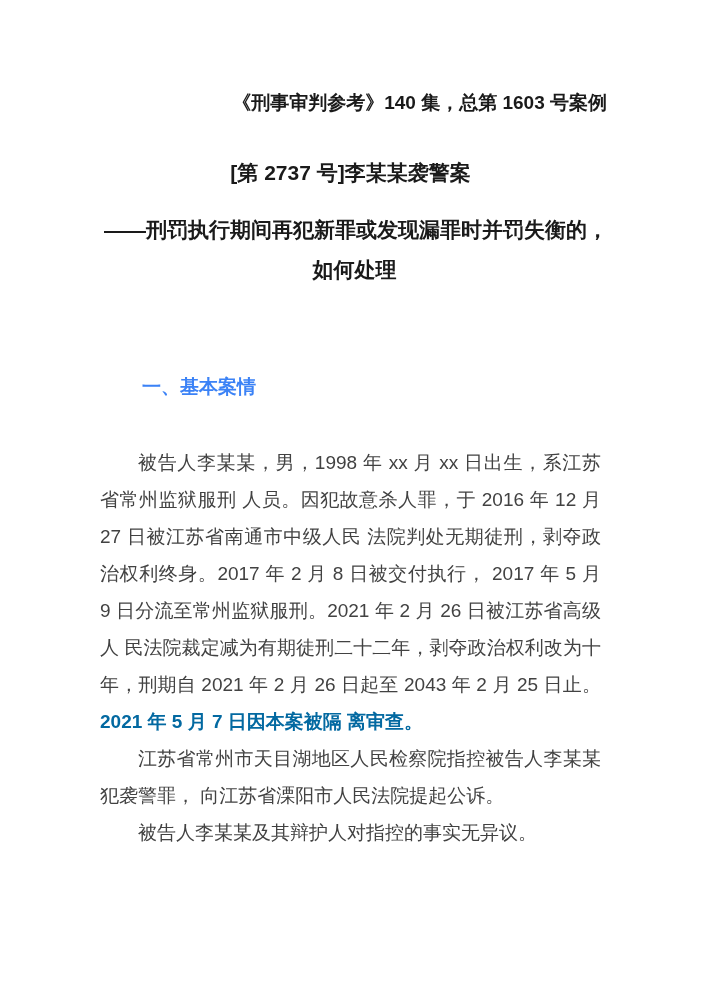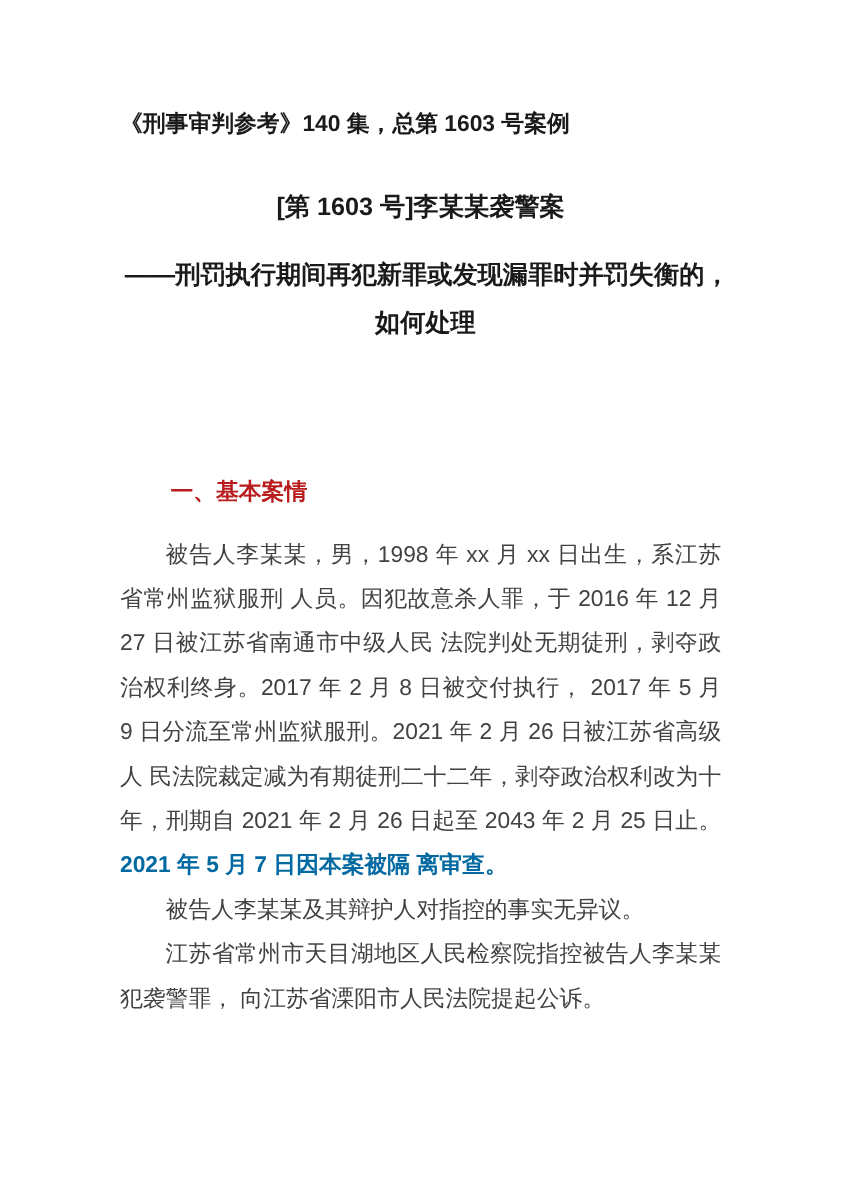--- a/index.html
+++ b/index.html
@@ -17,20 +17,21 @@
   }
   .doc-ref {
     position: absolute;
     left: 100px;
     top: 90px;
     width: 507px;
     font-size: 19px;
     font-weight: bold;
     color: #1a1a1a;
     white-space: nowrap;
+    text-align: right;
   }
   .title {
     position: absolute;
     left: 100px;
     top: 158px;
     width: 501px;
     margin: 0;
     text-align: center;
     font-size: 21px;
     font-weight: bold;
@@ -54,23 +55,22 @@
   }
   .section-heading {
     position: absolute;
     left: 100px;
     top: 374px;
     width: 501px;
     padding-left: 42px;
     box-sizing: border-box;
     font-size: 19px;
     font-weight: bold;
-    color: #b91c1c;
+    color: #3b82f6;
     line-height: 26px;
-    margin-top: 24px;
   }
   .body-text {
     position: absolute;
     left: 100px;
     top: 444px;
     width: 501px;
     font-size: 19px;
     line-height: 37px;
     color: #424242;
     text-align: justify;
@@ -84,30 +84,30 @@
     color: #0369a1;
   }
 </style>
 </head>
 <body>
 
 <div class="page">
 
   <div class="doc-ref">《刑事审判参考》140 集，总第 1603 号案例</div>
 
-  <h1 class="title">[第 1603 号]李某某袭警案</h1>
+  <h1 class="title">[第 2737 号]李某某袭警案</h1>
 
   <div class="subtitle">
     <div class="subtitle-line">——刑罚执行期间再犯新罪或发现漏罪时并罚失衡的，</div>
     <div class="subtitle-line">如何处理</div>
   </div>
 
   <div class="section-heading">一、基本案情</div>
 
   <div class="body-text">
     <p>
       <span>被告人李某某，男，1998 年 xx 月 xx 日出生，系江苏省常州监狱服刑 人员。因犯故意杀人罪，于 2016 年 12 月 27 日被江苏省南通市中级人民 法院判处无期徒刑，剥夺政治权利终身。2017 年 2 月 8 日被交付执行， 2017 年 5 月 9 日分流至常州监狱服刑。2021 年 2 月 26 日被江苏省高级人 民法院裁定减为有期徒刑二十二年，剥夺政治权利改为十年，刑期自 2021 年 2 月 26 日起至 2043 年 2 月 25 日止。</span><span class="bold-run">2021 年 5 月 7 日因本案被隔 离审查。</span>
     </p>
+    <p>江苏省常州市天目湖地区人民检察院指控被告人李某某犯袭警罪， 向江苏省溧阳市人民法院提起公诉。</p>
     <p>被告人李某某及其辩护人对指控的事实无异议。</p>
-    <p>江苏省常州市天目湖地区人民检察院指控被告人李某某犯袭警罪， 向江苏省溧阳市人民法院提起公诉。</p>
   </div>
 
 </div>
 
 </body></html>

